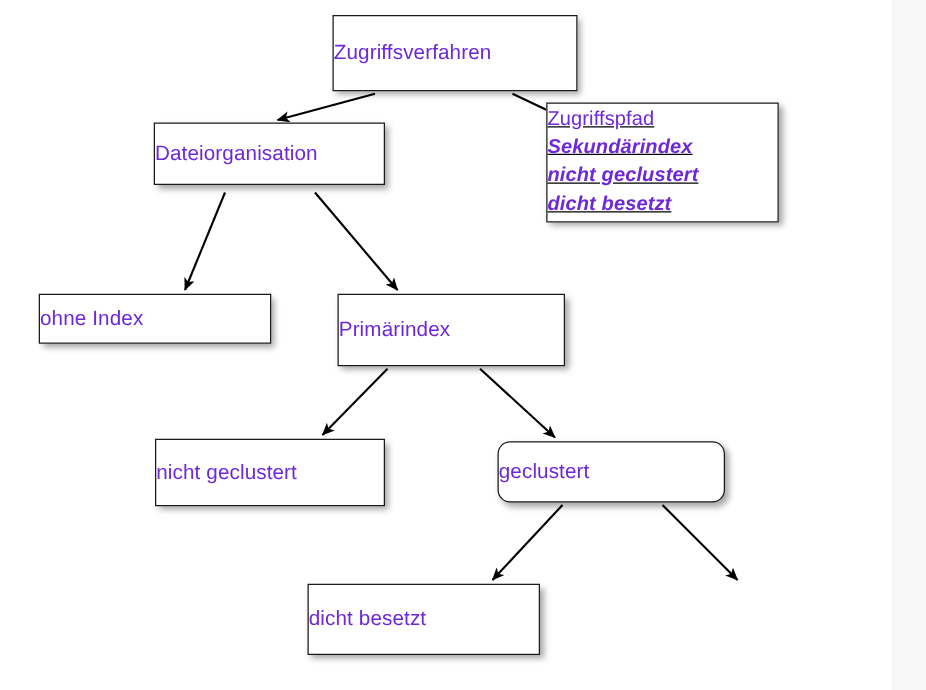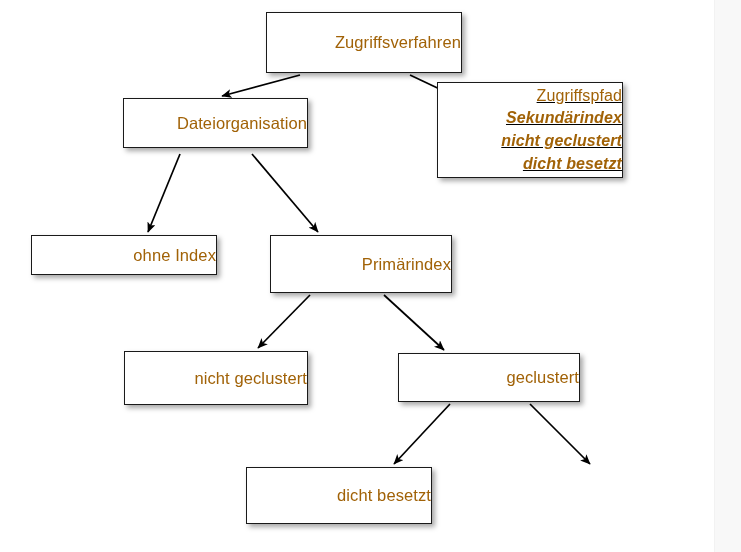--- a/index.html
+++ b/index.html
@@ -38,22 +38,22 @@
     border: 1.6px solid #1a1a1a;
     box-shadow: 3px 3px 5px rgba(0,0,0,0.35);
     display: flex;
     align-items: center;
     justify-content: center;
     z-index: 2;
   }
   .node .label {
     display: block;
     width: 100%;
-    text-align: right;
-    color: #a16207;
+    text-align: left;
+    color: #6d28d9;
     font-size: 16.5px;
     line-height: 1.0;
     letter-spacing: 0.1px;
     white-space: nowrap;
   }
   .node.multi {
     flex-direction: column;
     justify-content: center;
     padding: 4px 0;
   }
@@ -111,21 +111,21 @@
   </div>
 
   <div class="node" style="left: 254px; top: 235px; width: 182px; height: 58px; margin-left: 16px;">
     <span class="label">Primärindex</span>
   </div>
 
   <div class="node" style="left: 124px; top: 351px; width: 184px; height: 54px;">
     <span class="label">nicht geclustert</span>
   </div>
 
-  <div class="node" style="left: 398px; top: 353px; width: 182px; height: 49px;">
+  <div class="node" style="left: 398px; top: 353px; width: 182px; height: 49px; border-radius: 10px;">
     <span class="label">geclustert</span>
   </div>
 
   <div class="node" style="left: 246px; top: 467px; width: 186px; height: 57px;">
     <span class="label">dicht besetzt</span>
   </div>
 
 
 </div>
 

